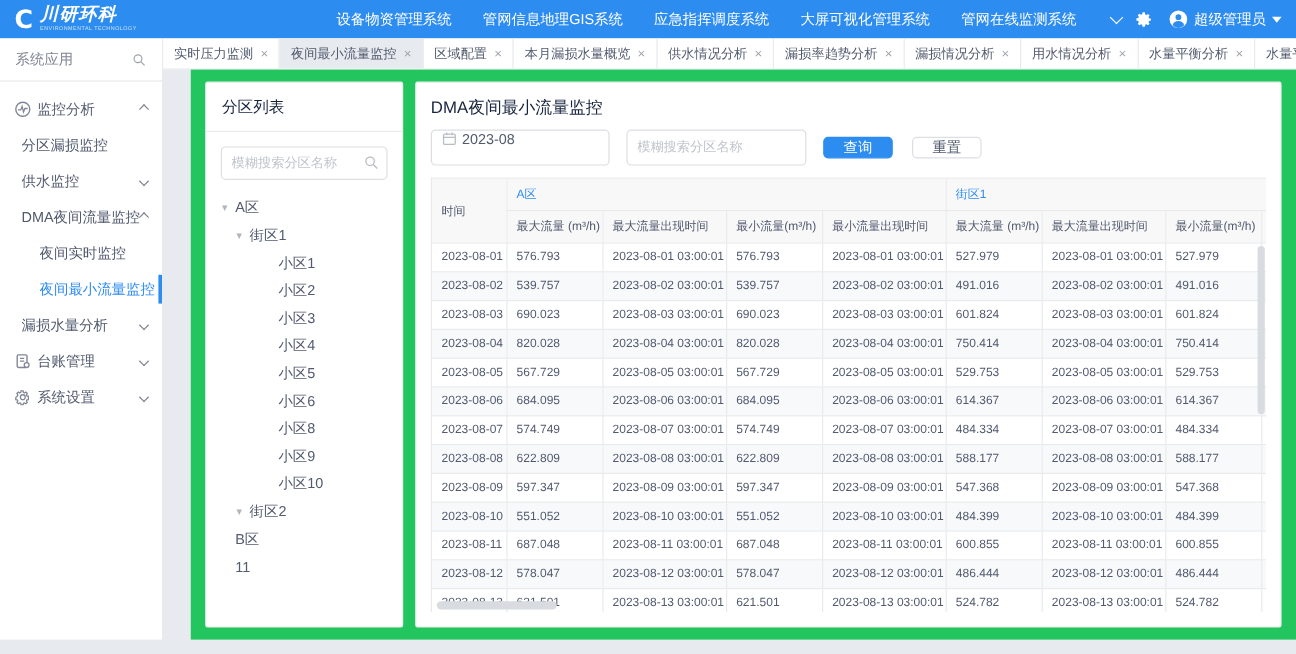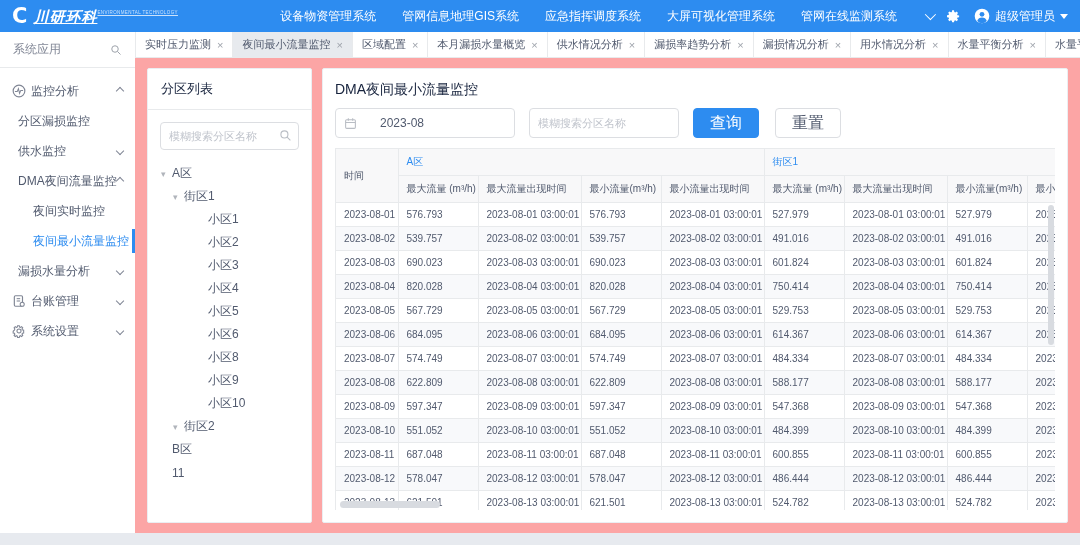--- a/index.html
+++ b/index.html
@@ -3,21 +3,21 @@
 <meta charset="utf-8">
 <style>
   * { margin:0; padding:0; box-sizing:border-box; }
   html,body { width:1080px; height:545px; overflow:hidden; }
   body { font-family:"Liberation Sans","DejaVu Sans",sans-serif; background:#e7eaef; color:#515a6e; }
 
   
   .navbar { height:32px; background:#2d8cf0; display:flex; align-items:center; padding:0 12px; color:#fff; }
   .brand { display:flex; align-items:center; gap:7px; width:200px; }
   .brand-icon { font-weight:bold; font-size:21px; line-height:1; font-family:"DejaVu Sans",sans-serif; letter-spacing:-1px; }
-  .brand-text { display:flex; flex-direction:row; line-height:1;text-decoration:underline; }
+  .brand-text { display:flex; flex-direction:column; line-height:1; }
   .brand-name { font-size:15px; font-weight:bold; font-style:italic; letter-spacing:1px; }
   .brand-caption { font-size:4.5px; opacity:.75; letter-spacing:.4px; margin-top:2px; }
   .nav-menu { flex:1; display:flex; justify-content:flex-end; align-items:center; gap:26px; font-size:12px; }
   .nav-item { cursor:pointer; white-space:nowrap; }
   .nav-chevron { width:8px; height:8px; border-right:1.5px solid #fff; border-bottom:1.5px solid #fff; transform:rotate(45deg) translateY(-2px); margin-left:2px; }
   .nav-right { display:flex; align-items:center; gap:13px; margin-left:26px; }
   .gear-icon svg, .avatar svg { display:block; }
   .user-chip { display:flex; align-items:center; gap:5px; font-size:12px; cursor:pointer; }
   .user-caret { width:0; height:0; border-left:4px solid transparent; border-right:4px solid transparent; border-top:5px solid #fff; }
 
@@ -37,46 +37,46 @@
   .menu-item.lv2 { padding-left:33px; }
   .menu-item.active { color:#2d8cf0; }
   .menu-item.active::after { content:""; position:absolute; right:0; top:3px; bottom:3px; width:3px; background:#2d8cf0; }
 
   .right-col { flex:1; display:flex; flex-direction:column; min-width:0; }
   .tabbar { height:26px; background:#fff; border-bottom:1px solid #e8eaec; border-left:1px solid #e8eaec; display:flex; align-items:stretch; overflow:hidden; }
   .tab { display:flex; align-items:center; gap:6px; padding:0 9px; font-size:11px; color:#515a6e; border-right:1px solid #e8eaec; cursor:pointer; white-space:nowrap; }
   .tab.active { background:#e7eaee; }
   .tab .tab-close { color:#9ea3ab; font-size:11px; }
 
-  .content { flex:1; background:#fca5a5; padding:10px 12px; display:flex; gap:10px; min-height:0; }
+  .content { flex:1; background:#22c55e; padding:10px 12px; display:flex; gap:10px; min-height:0;margin-left:24px; }
   .card { background:#fff; border:1px solid #ebeef2; border-radius:2px; }
 
   
   .partition-card { width:165px; flex-shrink:0; display:flex; flex-direction:column; }
   .partition-title { font-size:13px; color:#17233d; padding:11px 13px; border-bottom:1px solid #e8eaec; }
   .partition-body { padding:12px 12px; flex:1; overflow:hidden; }
   .tree-search { position:relative; margin-bottom:12px; }
   .tree-search input { width:100%; height:28px; border:1px solid #dcdee2; border-radius:4px; font-size:11px; padding:0 24px 0 8px; color:#515a6e; outline:none; font-family:inherit; }
   .tree-search input::placeholder { color:#c0c4cc; }
   .tree-search .search-icon { position:absolute; right:7px; top:7px; }
   .tree { font-size:12px; color:#515a6e; }
   .tree-node { display:flex; align-items:center; height:23px; cursor:pointer; white-space:nowrap; }
   .tree-node .caret { color:#b0b4bb; font-size:9px; width:11px; flex-shrink:0; }
   .tree-node .no-caret { width:11px; flex-shrink:0; }
   .tlv0 { padding-left:1px; } .tlv1 { padding-left:13px; } .tlv2 { padding-left:37px; }
 
   
   .main-card { flex:1; min-width:0; padding:12px 12px; display:flex; flex-direction:column; overflow:hidden; }
   .main-title { font-size:14px; color:#17233d; margin-bottom:9px; }
   .filters { display:flex; align-items:center; gap:14px; margin-bottom:10px; }
-  .date-box { width:180px; height:30px; border:1px solid #dcdee2; border-radius:4px; display:flex; align-items:center; padding:0 8px; gap:23px; font-size:12px; color:#515a6e; }
+  .date-box { width:149px; height:30px; border:1px solid #dcdee2; border-radius:4px; display:flex; align-items:flex-start; padding:0 8px; gap:4px; font-size:12px; color:#515a6e; }
   .search-box { width:150px; height:30px; }
   .search-box input { width:100%; height:100%; border:1px solid #dcdee2; border-radius:4px; font-size:11px; padding:0 8px; color:#515a6e; outline:none; font-family:inherit; }
   .search-box input::placeholder { color:#c0c4cc; }
-  .btn { height:30px; padding:0 16px; border-radius:4px; font-size:16px; cursor:pointer; font-family:inherit; }
+  .btn { height:18px; padding:0 16px; border-radius:4px; font-size:12px; cursor:pointer; font-family:inherit; }
   .btn-primary { background:#2d8cf0; border:1px solid #2d8cf0; color:#fff; }
   .btn-default { background:#fff; border:1px solid #dcdee2; color:#515a6e; margin-left:2px; }
 
   .table-wrap { flex:1; overflow:hidden; position:relative; border-top:1px solid #e8eaec; border-left:1px solid #e8eaec; }
   table { border-collapse:collapse; table-layout:fixed; width:794px; }
   th, td { border-right:1px solid #e8eaec; border-bottom:1px solid #e8eaec; font-weight:normal; text-align:left; padding:6px 5px 6px 8px; white-space:nowrap; overflow:hidden; }
   th { background:#f8f8f9; color:#515a6e; font-size:10px; }
   th.group-head { color:#2d8cf0; }
   td { font-size:10px; color:#515a6e; }
   tbody tr:nth-child(even) td { background:#f8f9fb; }

